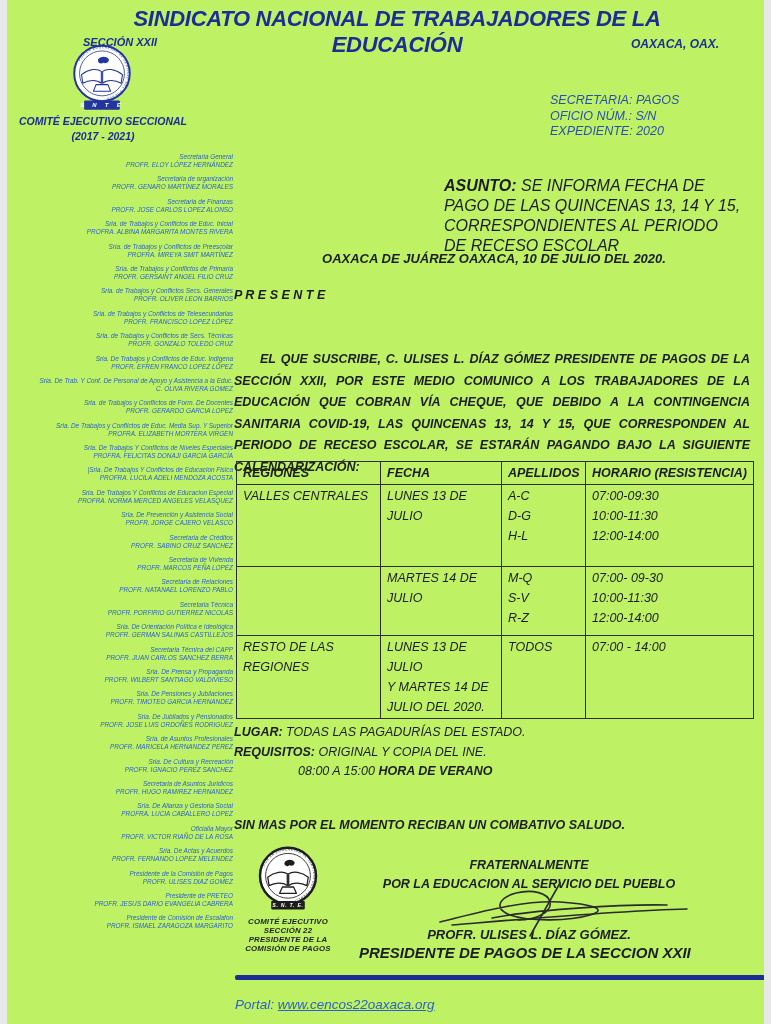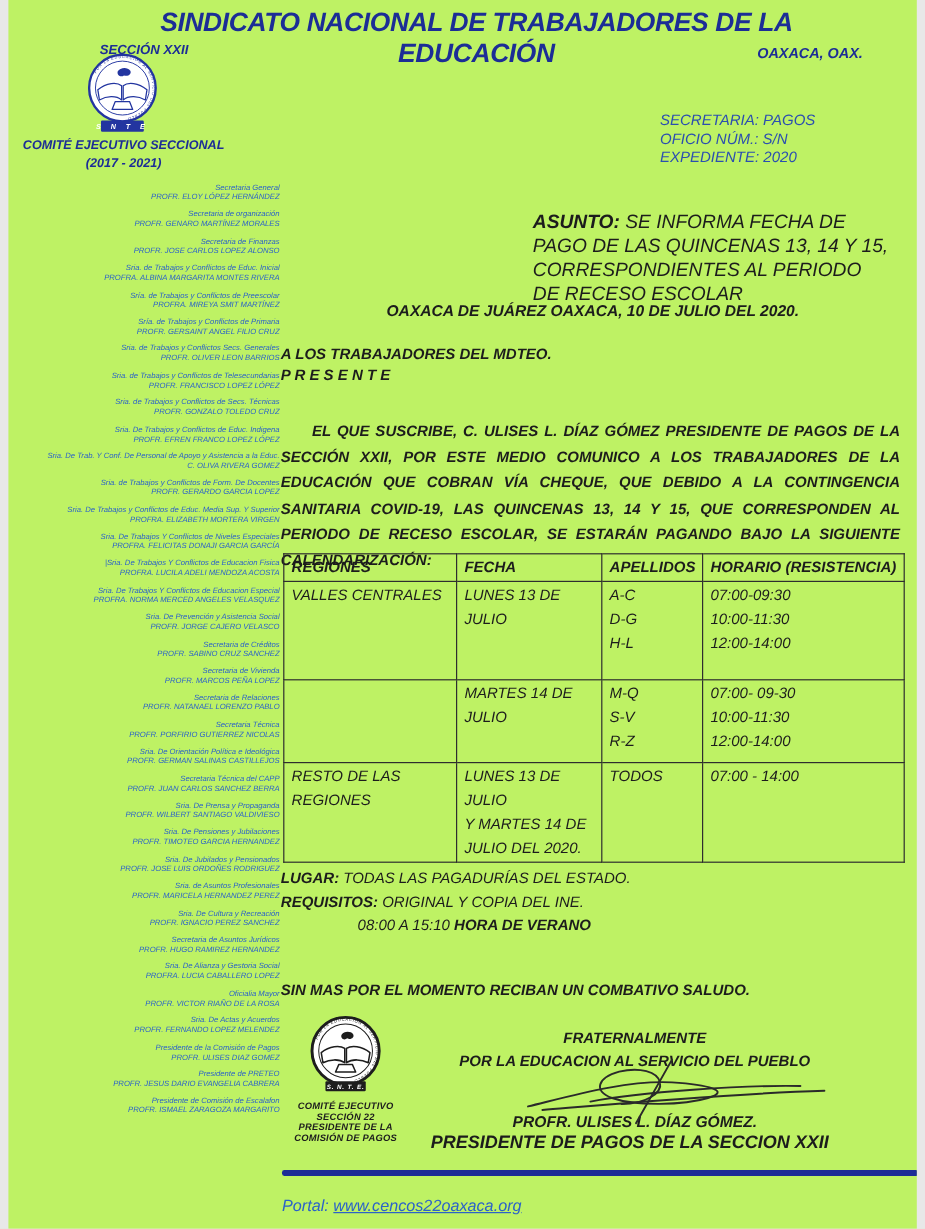--- a/index.html
+++ b/index.html
@@ -298,21 +298,20 @@
       <div class="side-role">Presidente de Comisión de Escalafon</div>
       <div class="side-name">PROFR. ISMAEL ZARAGOZA MARGARITO</div>
     </div>
     </div>
 
   <div class="asunto"><b>ASUNTO:</b><span> SE INFORMA FECHA DE PAGO DE LAS QUINCENAS 13, 14 Y 15, CORRESPONDIENTES AL PERIODO DE RECESO ESCOLAR</span></div>
 
   <div class="date-line">OAXACA DE JUÁREZ OAXACA, 10 DE JULIO DEL 2020.</div>
 
   <div class="addressee">
-    <div>A LOS TRABAJADORES DEL MDTEO.</div>
     <div>P R E S E N T E</div>
   </div>
 
   <div class="paragraph">EL QUE SUSCRIBE, C. ULISES L. DÍAZ GÓMEZ PRESIDENTE DE PAGOS DE LA SECCIÓN XXII, POR ESTE MEDIO COMUNICO A LOS TRABAJADORES DE LA EDUCACIÓN QUE COBRAN VÍA CHEQUE, QUE DEBIDO A LA CONTINGENCIA SANITARIA COVID-19, LAS QUINCENAS 13, 14 Y 15, QUE CORRESPONDEN AL PERIODO DE RECESO ESCOLAR, SE ESTARÁN PAGANDO  BAJO LA SIGUIENTE CALENDARIZACIÓN:</div>
 
   <table class="pay-table">
     <colgroup>
       <col style="width:144px">
         <col style="width:121px">
         <col style="width:84px">
@@ -356,21 +355,21 @@
 JULIO DEL 2020.</td>
         <td>TODOS</td>
         <td>07:00 - 14:00</td>
       </tr>
       </tbody>
   </table>
 
   <div class="details">
     <div><b>LUGAR:</b><span> TODAS LAS PAGADURÍAS DEL ESTADO.</span></div>
     <div><b>REQUISITOS:</b><span> ORIGINAL Y COPIA DEL INE.</span></div>
-    <div class="indent"><span>08:00 A 15:10 </span><b>HORA DE VERANO</b></div>
+    <div class="indent"><span>08:00 A 15:00 </span><b>HORA DE VERANO</b></div>
   </div>
 
   <div class="farewell">SIN MAS POR EL MOMENTO RECIBAN UN COMBATIVO SALUDO.</div>
 
   <div class="seal-block">
     <svg viewBox="0 0 100 100" width="70" height="70" aria-hidden="true">
       <g fill="none" stroke="#1d1d1d">
         <circle cx="50" cy="44" r="40" stroke-width="3.5" fill="#ffffff"></circle>
         <circle cx="50" cy="44" r="32" stroke-width="1.2"></circle>
         <path id="ringSeal" d="M50,44 m-36,0 a36,36 0 1,1 72,0 a36,36 0 1,1 -72,0" stroke="none"></path>

